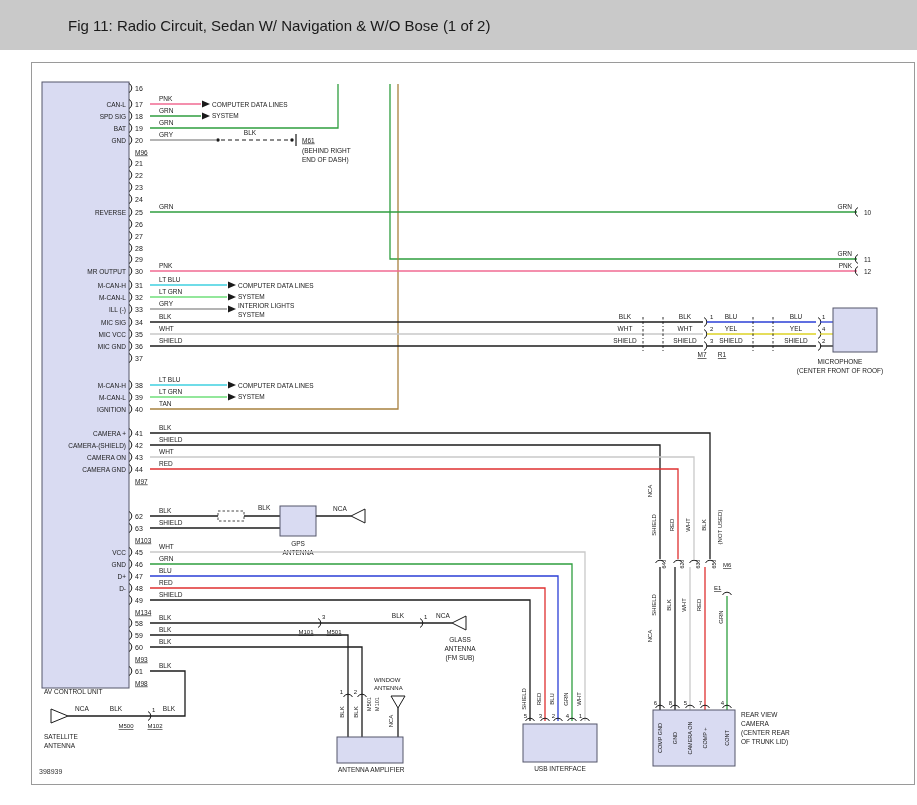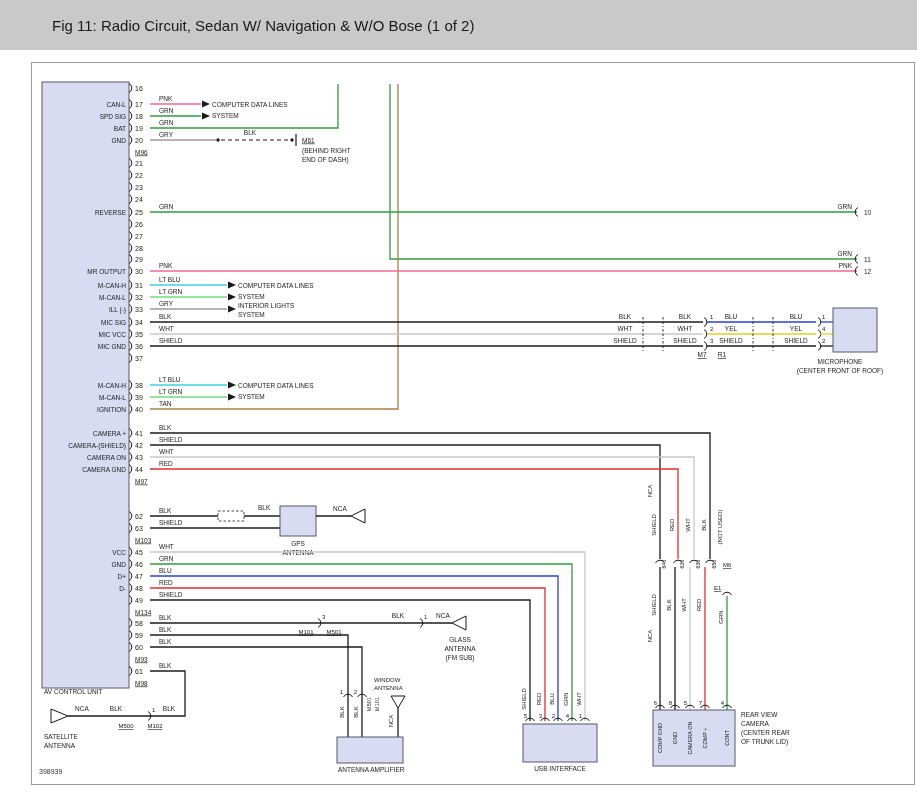--- a/index.html
+++ b/index.html
@@ -1,19 +1,19 @@
 <!DOCTYPE html>
 <html><head>
 <meta charset="utf-8">
 <style>
 *{margin:0;padding:0;box-sizing:border-box}
 html,body{width:917px;height:805px}
 body{position:relative;background:#fff;font-family:"Liberation Sans",sans-serif;overflow:hidden}
 .titlebar{position:absolute;left:0;top:0;width:917px;height:50px;background:#c9c9c9;display:flex;align-items:center}
-.title{margin-left:52px;font-size:15px;color:#1a1a1a}
+.title{margin-left:68px;font-size:15px;color:#1a1a1a}
 .panel{position:absolute;left:31px;top:62px;width:884px;height:723px;background:#fff;border:1px solid #9a9a9a}
 .docnum{position:absolute;left:7px;top:705px;font-size:7px;color:#333}
 #diagram{position:absolute;left:0;top:0;font-family:"Liberation Sans",sans-serif}
 </style>
 </head>
 <body>
 
 <div class="titlebar">
   <div class="title">Fig 11: Radio Circuit, Sedan W/ Navigation &amp; W/O Bose (1 of 2)</div>
 </div>

